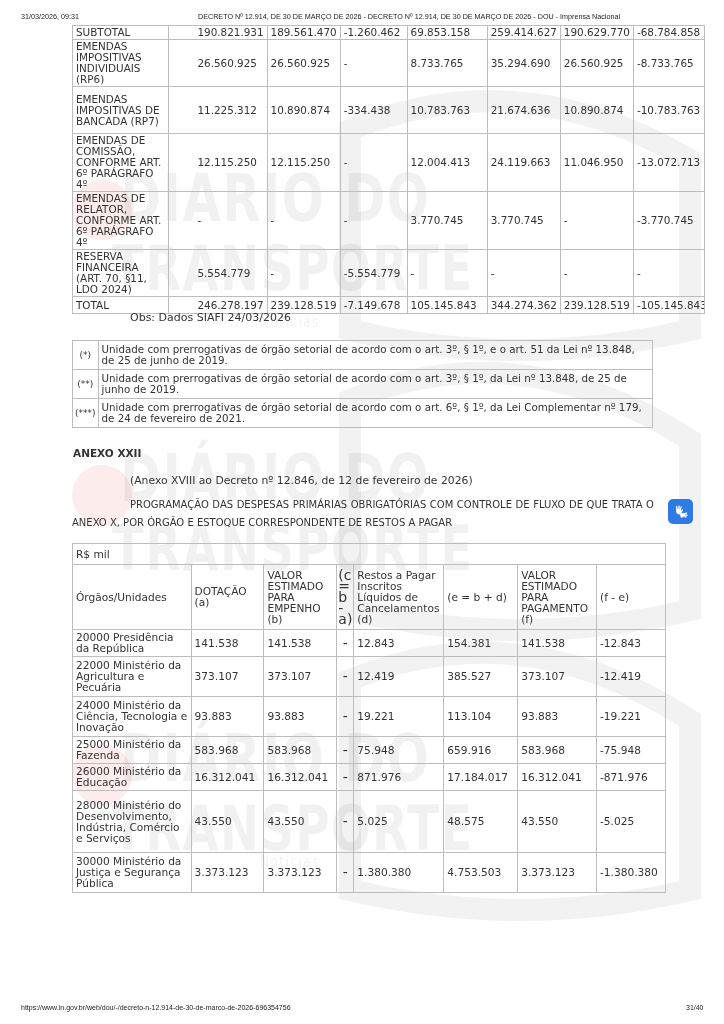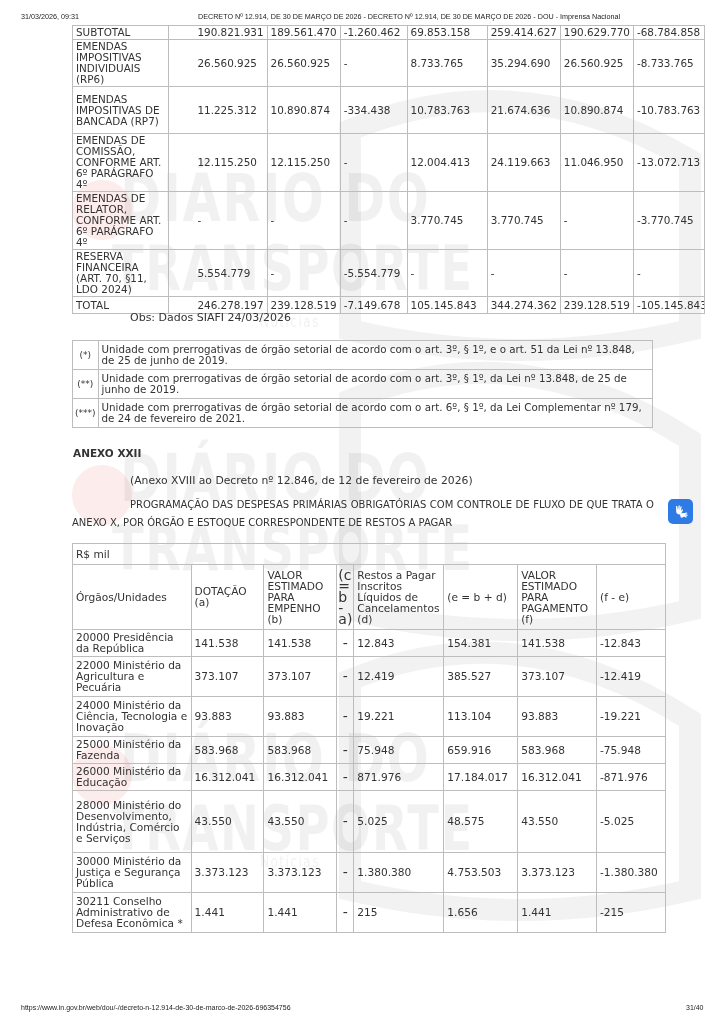--- a/index.html
+++ b/index.html
@@ -285,29 +285,19 @@
       <tr style="height: 40px;">
         <td class="w0">30000 Ministério da Justiça e Segurança Pública</td>
         <td class="w1">3.373.123</td>
         <td class="w2">3.373.123</td>
         <td class="w3 dash">-</td>
         <td class="w4">1.380.380</td>
         <td class="w5">4.753.503</td>
         <td class="w6">3.373.123</td>
         <td class="w7">-1.380.380</td>
       </tr>
-      <tr style="height: 40px;">
-        <td class="w0">30211 Conselho Administrativo de Defesa Econômica *</td>
-        <td class="w1">1.441</td>
-        <td class="w2">1.441</td>
-        <td class="w3 dash">-</td>
-        <td class="w4">215</td>
-        <td class="w5">1.656</td>
-        <td class="w6">1.441</td>
-        <td class="w7">-215</td>
-      </tr>
     </tbody>
 </table>
 
 <div class="print-footer">
   <span class="url">https://www.in.gov.br/web/dou/-/decreto-n-12.914-de-30-de-marco-de-2026-696354756</span>
   <span class="pg">31/40</span>
 </div>
 
 </body></html>

